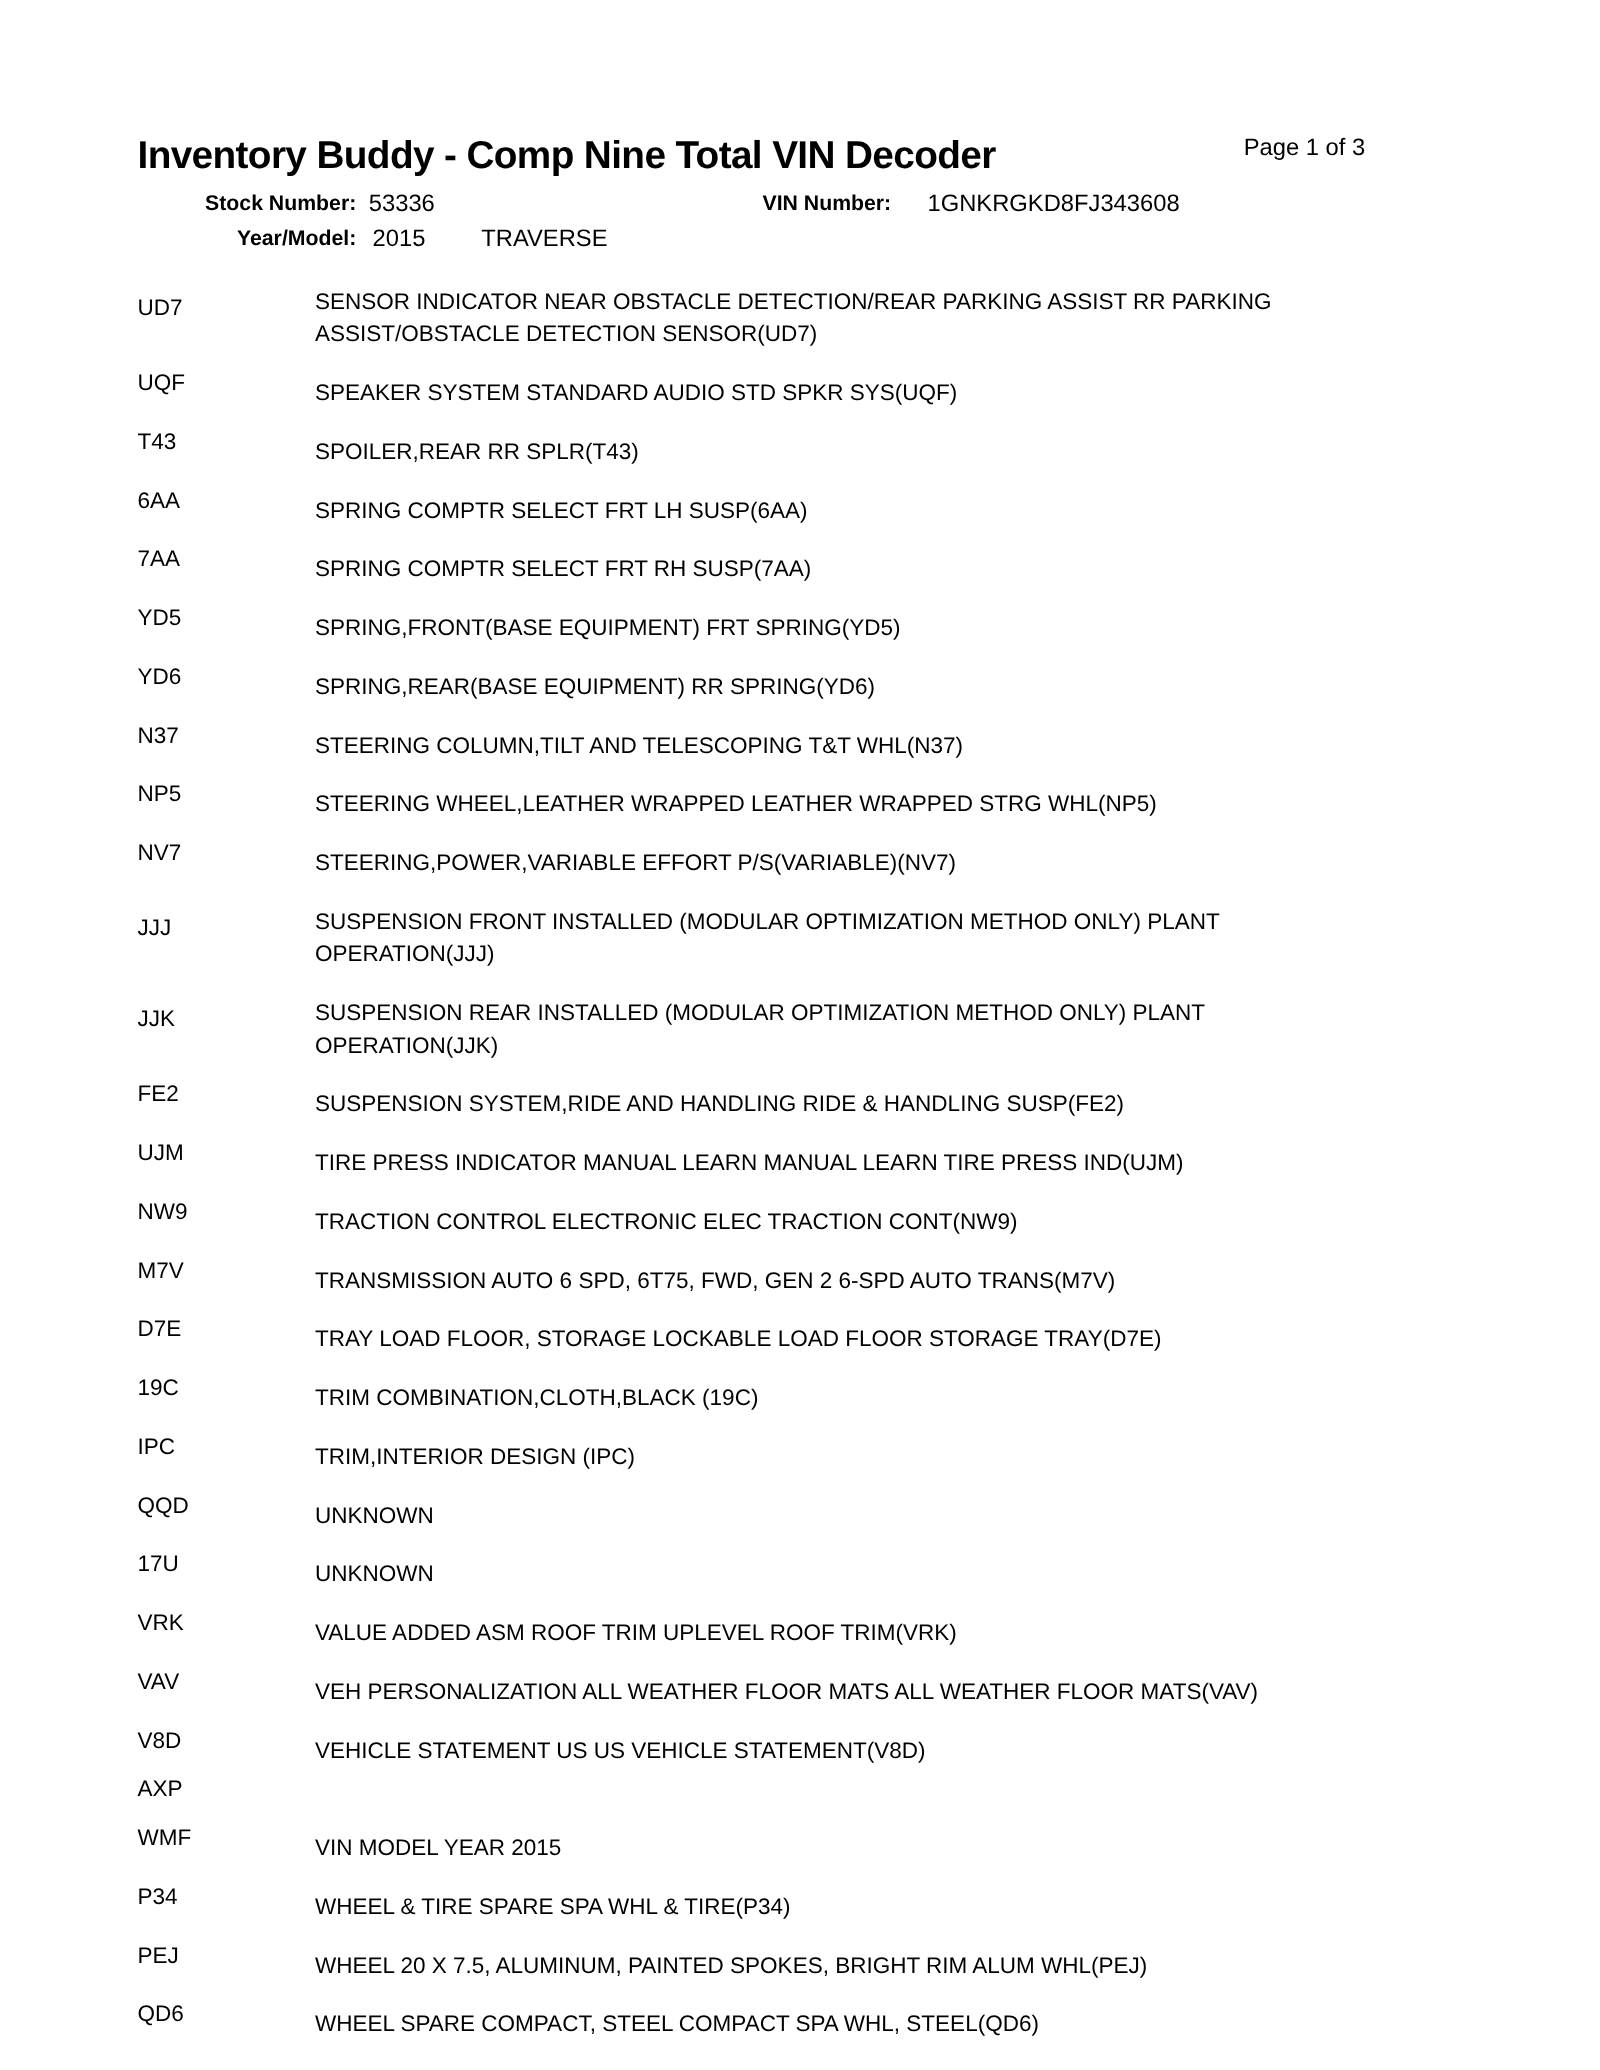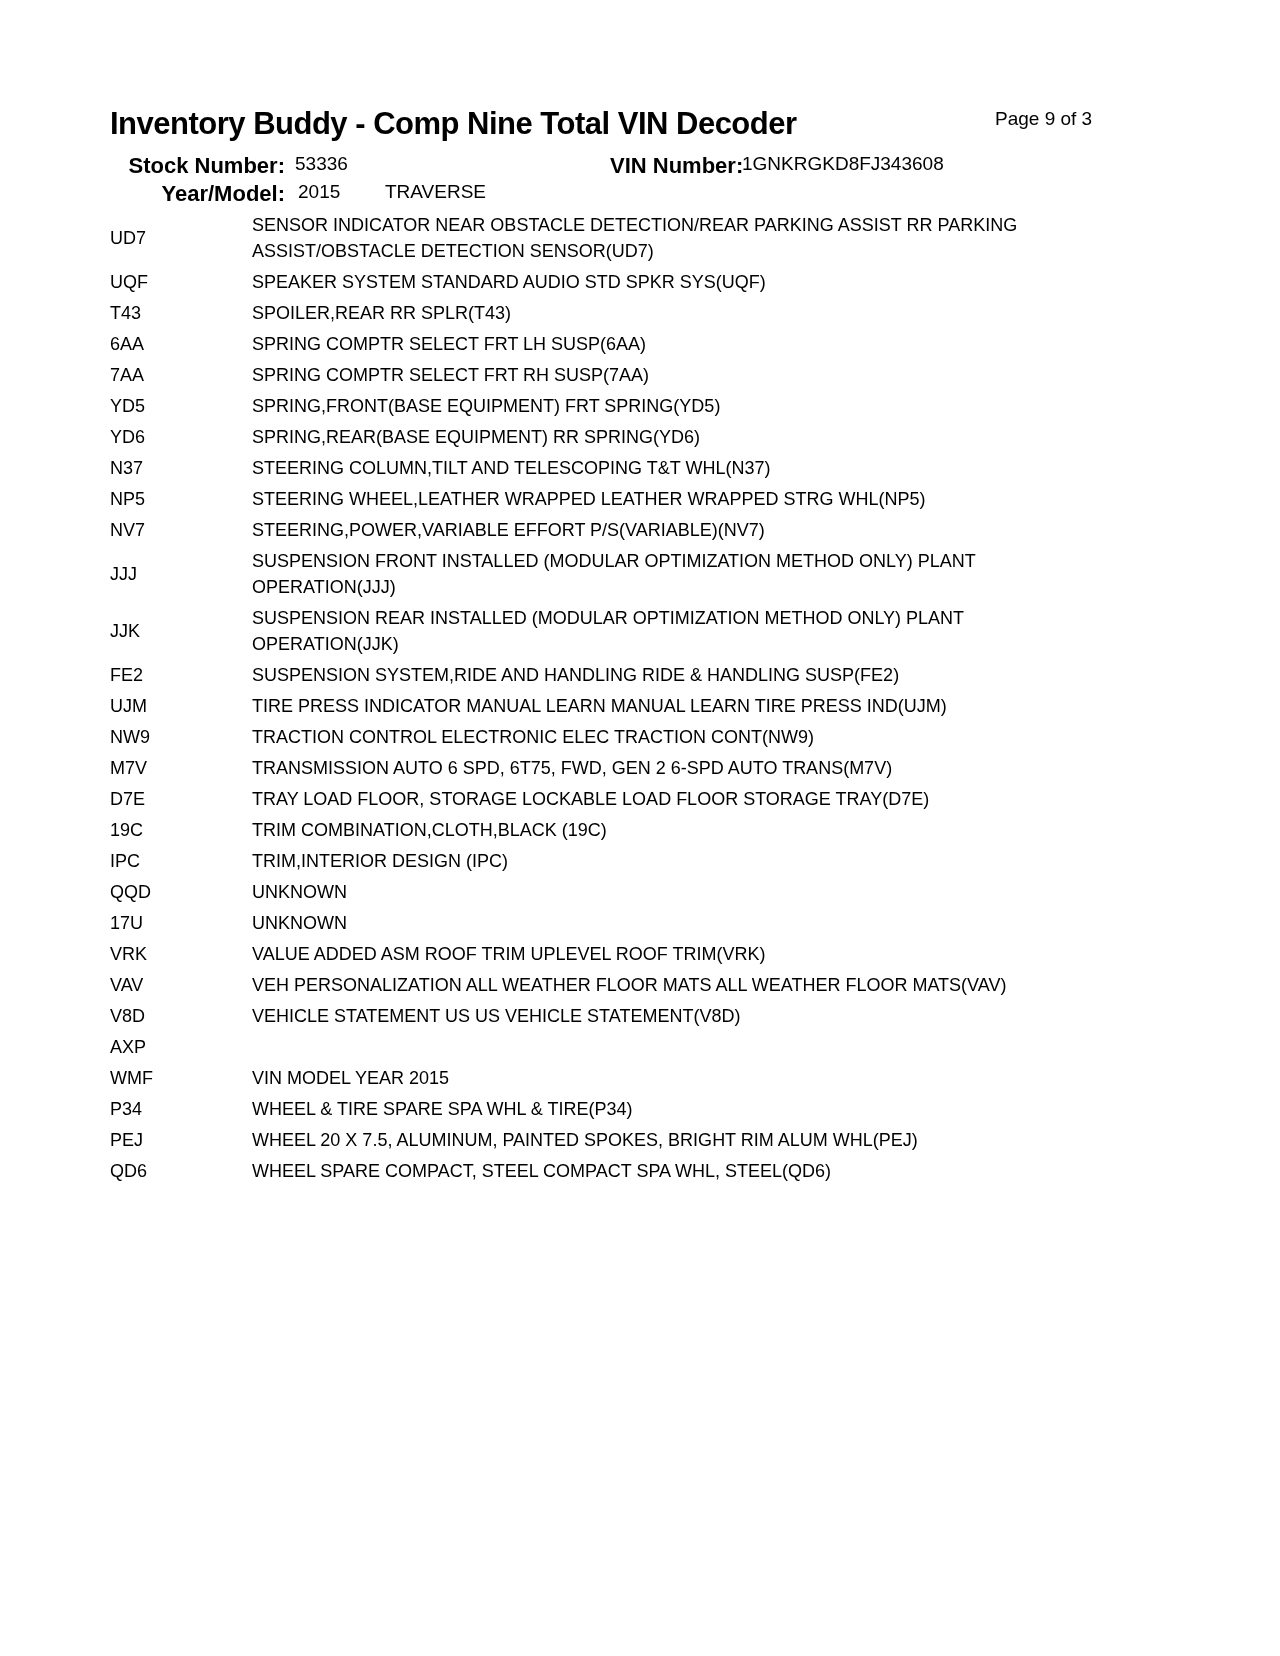--- a/index.html
+++ b/index.html
@@ -31,21 +31,21 @@
   }
   .page-indicator {
     position: absolute;
     left: 995px;
     top: 108px;
     font-size: 19px;
     white-space: nowrap;
   }
   .meta-label {
     position: absolute;
-    font-size: 22px;
+    font-size: 17px;
     font-weight: bold;
     text-align: right;
     white-space: nowrap;
   }
   .meta-value {
     position: absolute;
     font-size: 19px;
     white-space: nowrap;
   }
   .stock-label   { left: 110px; width: 175px; top: 153px; }
@@ -69,28 +69,29 @@
     flex: 0 0 142px;
     font-size: 18px;
     line-height: 26px;
     white-space: nowrap;
   }
   .option-desc {
     flex: 0 1 auto;
     max-width: 860px;
     font-size: 18px;
     line-height: 26px;
+    margin-top: 16px;
   }
 </style>
 </head>
 <body>
 
 <div class="doc-header">
   <div class="doc-title">Inventory Buddy - Comp Nine Total VIN Decoder</div>
-  <div class="page-indicator">Page 9 of 3</div>
+  <div class="page-indicator">Page 1 of 3</div>
 
   <div class="meta-label stock-label">Stock Number:</div>
   <div class="meta-value stock-value">53336</div>
 
   <div class="meta-label vin-label">VIN Number:</div>
   <div class="meta-value vin-value">1GNKRGKD8FJ343608</div>
 
   <div class="meta-label yearmodel-label">Year/Model:</div>
   <div class="meta-value year-value">2015</div>
   <div class="meta-value model-value">TRAVERSE</div>

